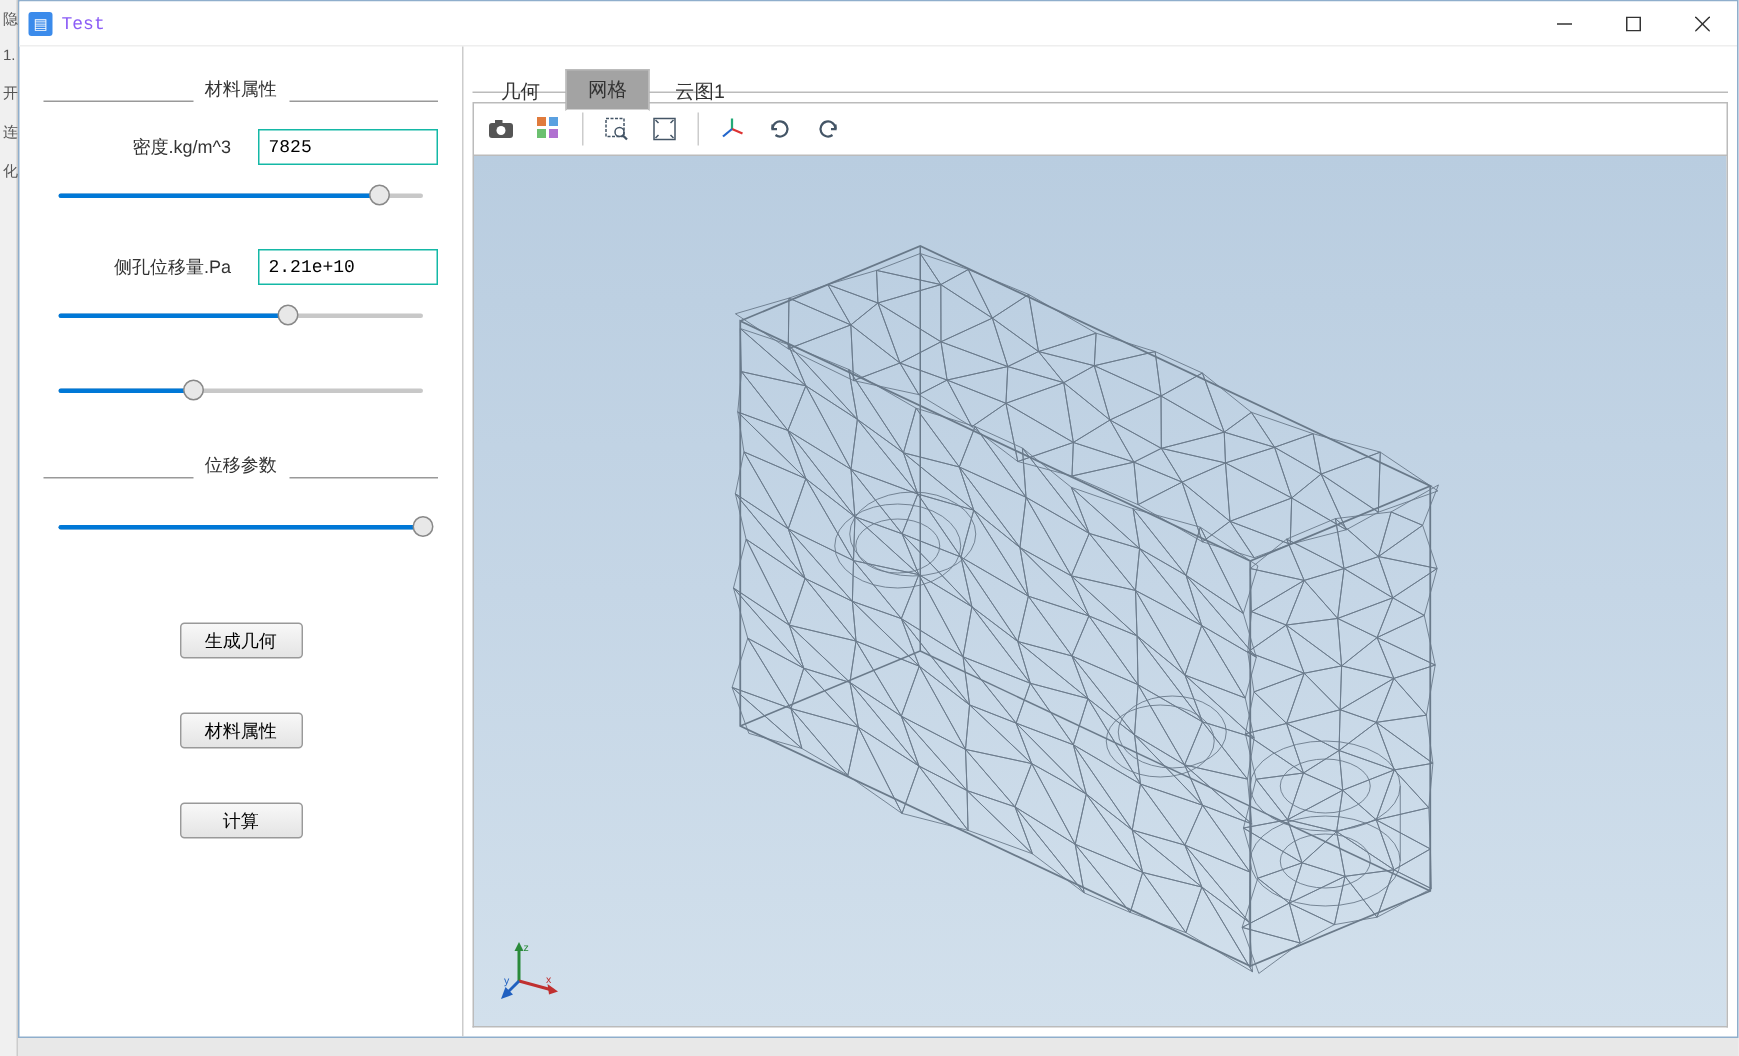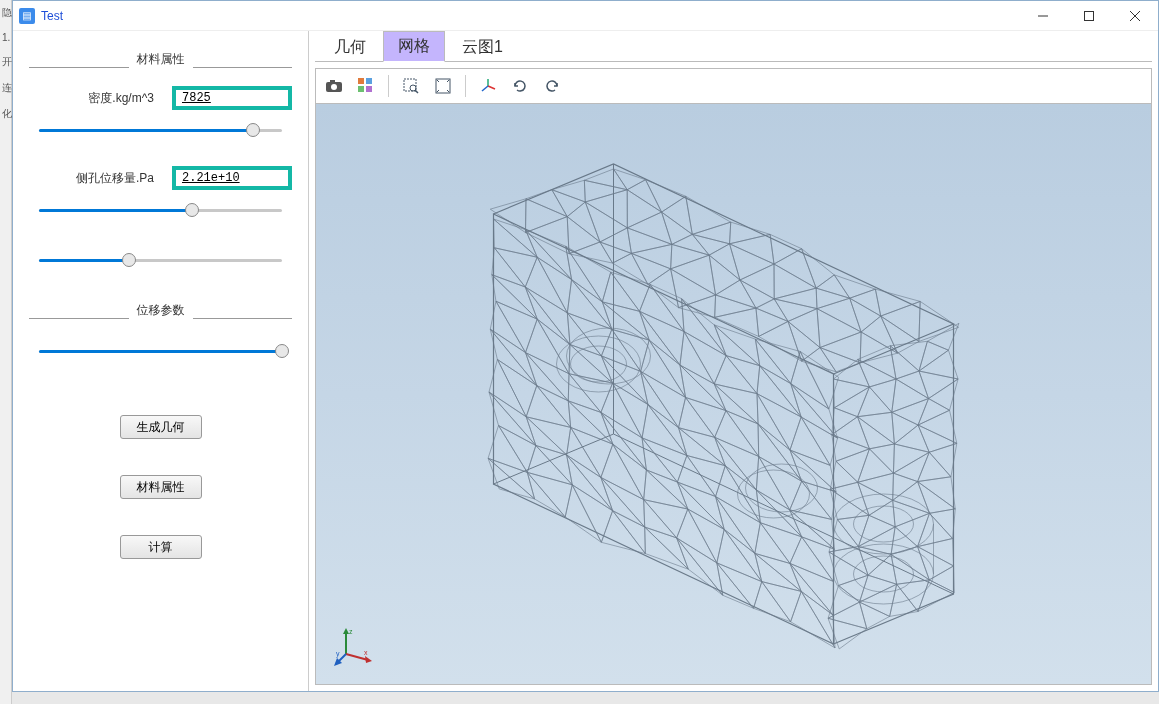--- a/index.html
+++ b/index.html
@@ -9,21 +9,21 @@
   .window {
     position: absolute; left: 12px; top: 0; width: 1147px; height: 692px;
     background: #fff; border: 1px solid #8faecc;
   }
   .titlebar {
     height: 30px; background: #fff; border-bottom: 1px solid #eee;
     display: flex; align-items: center; justify-content: space-between;
     padding: 0 0 0 6px;
   }
   .titlebar .title-left { display: flex; align-items: center; gap: 6px; }
-  .titlebar .title { font-size: 12px; color: #1d4ed8; }
+  .titlebar .title { font-size: 12px; color: #8b5cf6; font-family: Liberation Mono, monospace; }
   .titlebar .winbtns { display: flex; }
   .titlebar .winbtn {
     width: 46px; height: 30px; display: flex; align-items: center; justify-content: center;
     color: #333;
   }
   .app-icon {
     width: 16px; height: 16px; background: #3b8beb; border-radius: 2px;
     display:flex; align-items:center; justify-content:center; color:#fff; font-size:10px;
   }
   .body { display: flex; height: calc(100% - 30px); }
@@ -34,22 +34,22 @@
   .group-header {
     display: flex; align-items: flex-end; margin: 6px 0 14px 0;
   }
   .group-header .line { flex: 1; height: 1px; background: #999; }
   .group-header .lbl { font-size: 12px; color: #333; padding: 0 8px; }
   .param-row {
     display: flex; align-items: center; justify-content: flex-end; gap: 18px; margin-bottom: 2px;
   }
   .param-row label { font-size: 12px; color: #333; }
   .param-row input[type=text] {
-    width: 120px; height: 24px; border: 4px solid #14b8a6; padding: 2px 6px;
-    font-size: 12px; font-family: "Courier New", monospace; text-decoration: underline;
+    width: 120px; height: 24px; border: 1px solid #14b8a6; padding: 2px 6px;
+    font-size: 12px; font-family: "Courier New", monospace;
   }
   .slider-wrap { position: relative; height: 20px; margin: 4px 0 22px 0; padding: 0 8px; }
   .slider-track {
     position: absolute; left: 10px; right: 10px; top: 9px; height: 3px;
     background: #c8c8c8; border-radius: 2px;
   }
   .slider-fill {
     position: absolute; left: 10px; top: 9px; height: 3px; background: #0078d7; border-radius: 2px;
   }
   .slider-thumb {
@@ -58,25 +58,25 @@
   }
   .btn {
     width: 82px; height: 24px; font-size: 12px; background: linear-gradient(#f8f8f8,#e4e4e4);
     border: 1px solid #999; border-radius: 3px; margin: 0 auto 32px auto; display:block;
   }
   .main { flex: 1; display: flex; flex-direction: column; }
   .tabs {
     height: 30px; display: flex; align-items: flex-end; padding-left: 10px; gap: 2px;
   }
   .tab {
-    padding: 4px 14px 4px 14px; font-size: 16px; color: #333; border: 1px solid transparent;
-    border-bottom: none; position: relative; top: 1px;
+    padding: 4px 14px 4px 14px; font-size: 13px; color: #333; border: 1px solid transparent;
+    border-bottom: none; position: relative; top: 13px;
   }
   .tab.active {
-    background: #c4b5fd; border-color: #bbb; border-bottom: 1px solid #fff;
+    background: #a3a3a3; border-color: #bbb; border-bottom: 1px solid #fff;
   }
   .tabline { height:1px; background:#bbb; margin: 0 6px; }
   .toolbar {
     height: 36px; margin: 6px 6px 0 6px; border: 1px solid #bbb; background: #fff;
     display: flex; align-items: center; padding: 0 6px; gap: 8px;
   }
   .tool { width: 24px; height: 24px; display:flex; align-items:center; justify-content:center; border:1px solid transparent; }
   .sep { width:1px; height:22px; background:#ccc; margin:0 2px; }
   .viewport {
     flex: 1; margin: 0 6px 6px 6px; border: 1px solid #bbb; border-top: none;

